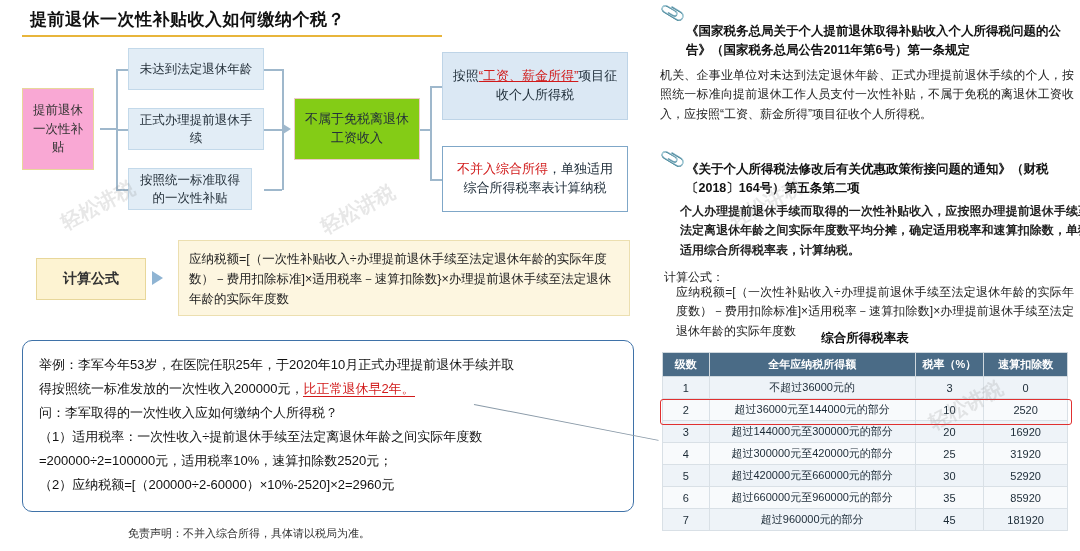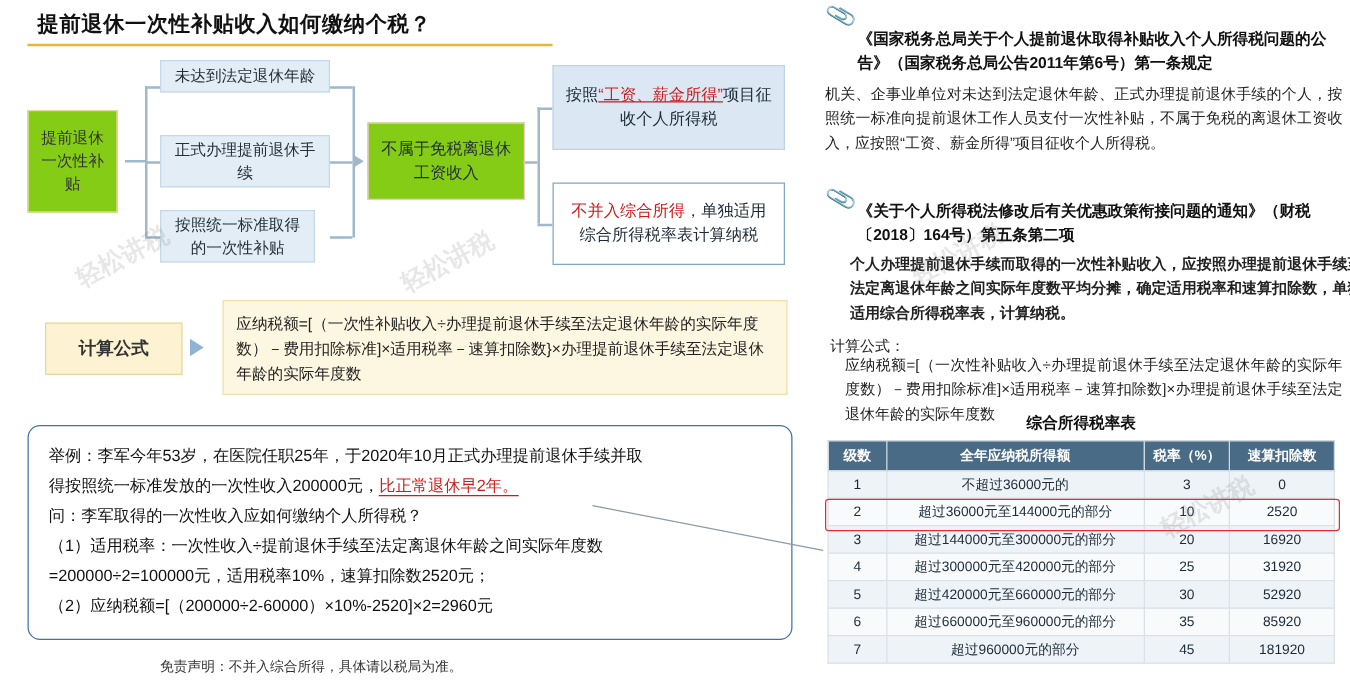--- a/index.html
+++ b/index.html
@@ -45,36 +45,36 @@
     box-sizing: border-box;
     font-size: 12.5px;
     line-height: 1.45;
     display: flex;
     align-items: center;
     padding: 6px 8px;
   }
   .yellow-box {
     left: 22px; top: 88px;
     width: 72px; height: 82px;
-    background: #84cc16;
+    background: #f9a8d4;
     border: 1px solid #e8d79a;
     color: #333;
     text-align: center;
     font-size: 12.5px;
     line-height: 1.5;
     justify-content: center;
   }
   .blue-box {
     background: #e2edf6;
     border: 1px solid #c3d9ea;
     color: #24303a;
     justify-content: center;
     text-align: center;
   }
-  .b1 { left: 128px; top: 48px;  width: 136px; height: 26px; }
+  .b1 { left: 128px; top: 48px;  width: 136px; height: 42px; }
   .b2 { left: 128px; top: 108px; width: 136px; height: 42px; }
   .b3 { left: 128px; top: 168px; width: 124px; height: 42px; }
 
   .pink-box {
     left: 294px; top: 98px;
     width: 126px; height: 62px;
     background: #84cc16;
     border: 1px solid #edc9c9;
     color: #24303a;
     text-align: center;

